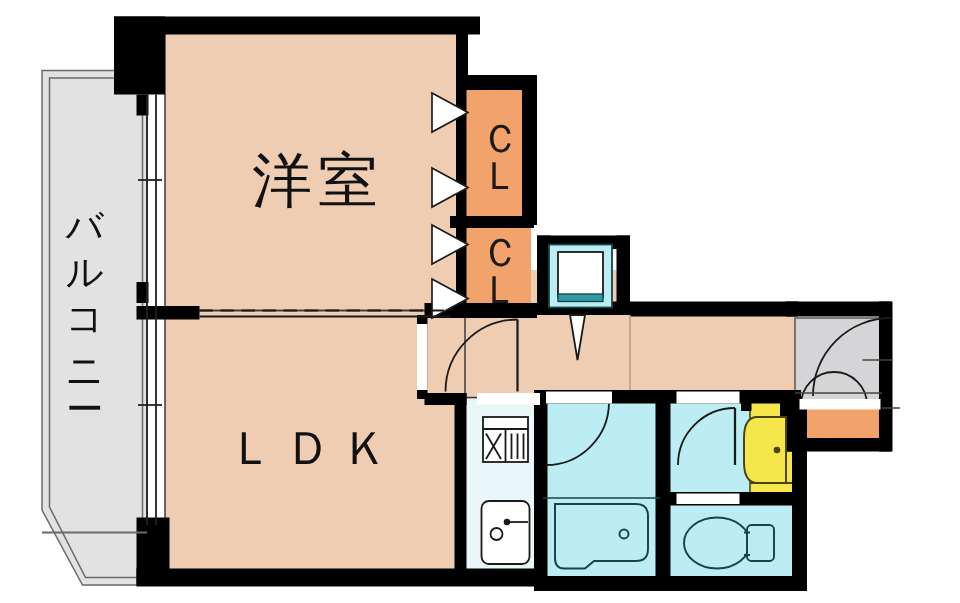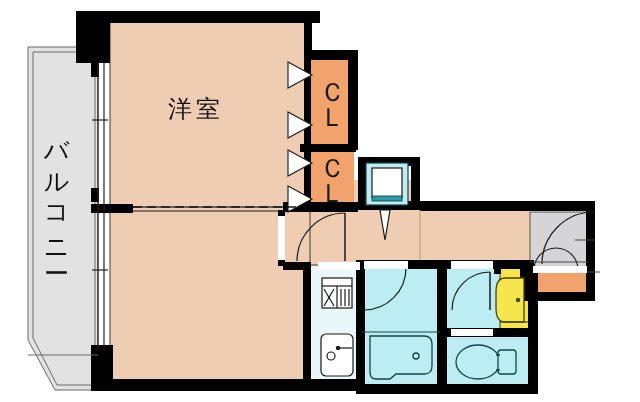--- a/index.html
+++ b/index.html
@@ -31,21 +31,21 @@
     font-family: "DejaVu Sans", "Liberation Sans", sans-serif;
     color: #111111;
     font-weight: 500;
     letter-spacing: 2px;
     white-space: nowrap;
     pointer-events: none;
   }
   .label-washitsu {
     left: 168px;
     top: 93px;
-    font-size: 24px;
+    font-size: 40px;
     letter-spacing: 4px;
   }
   .label-ldk {
     left: 152px;
     top: 278px;
     font-size: 31px;
     letter-spacing: 7px;
     font-weight: 400;
   }
   .label-balcony {
@@ -275,20 +275,21 @@
       <line x1="530" y1="262" x2="588" y2="262"></line>
       <line x1="575" y1="240" x2="595" y2="240"></line>
       <line x1="588" y1="272" x2="600" y2="272"></line>
       <line x1="420" y1="210" x2="420" y2="260" stroke="#b99a80"></line>
     </g>
 
   </svg>
 
   <div class="room-label label-washitsu">洋室</div>
 
+  <div class="room-label label-ldk">ＬＤＫ</div>
 
   <div class="room-label label-balcony">バルコニー</div>
 
   <div class="cl-label cl-1">ＣＬ</div>
 
   <div class="cl-label cl-2">ＣＬ</div>
 
 </div>
 
 </body></html>

